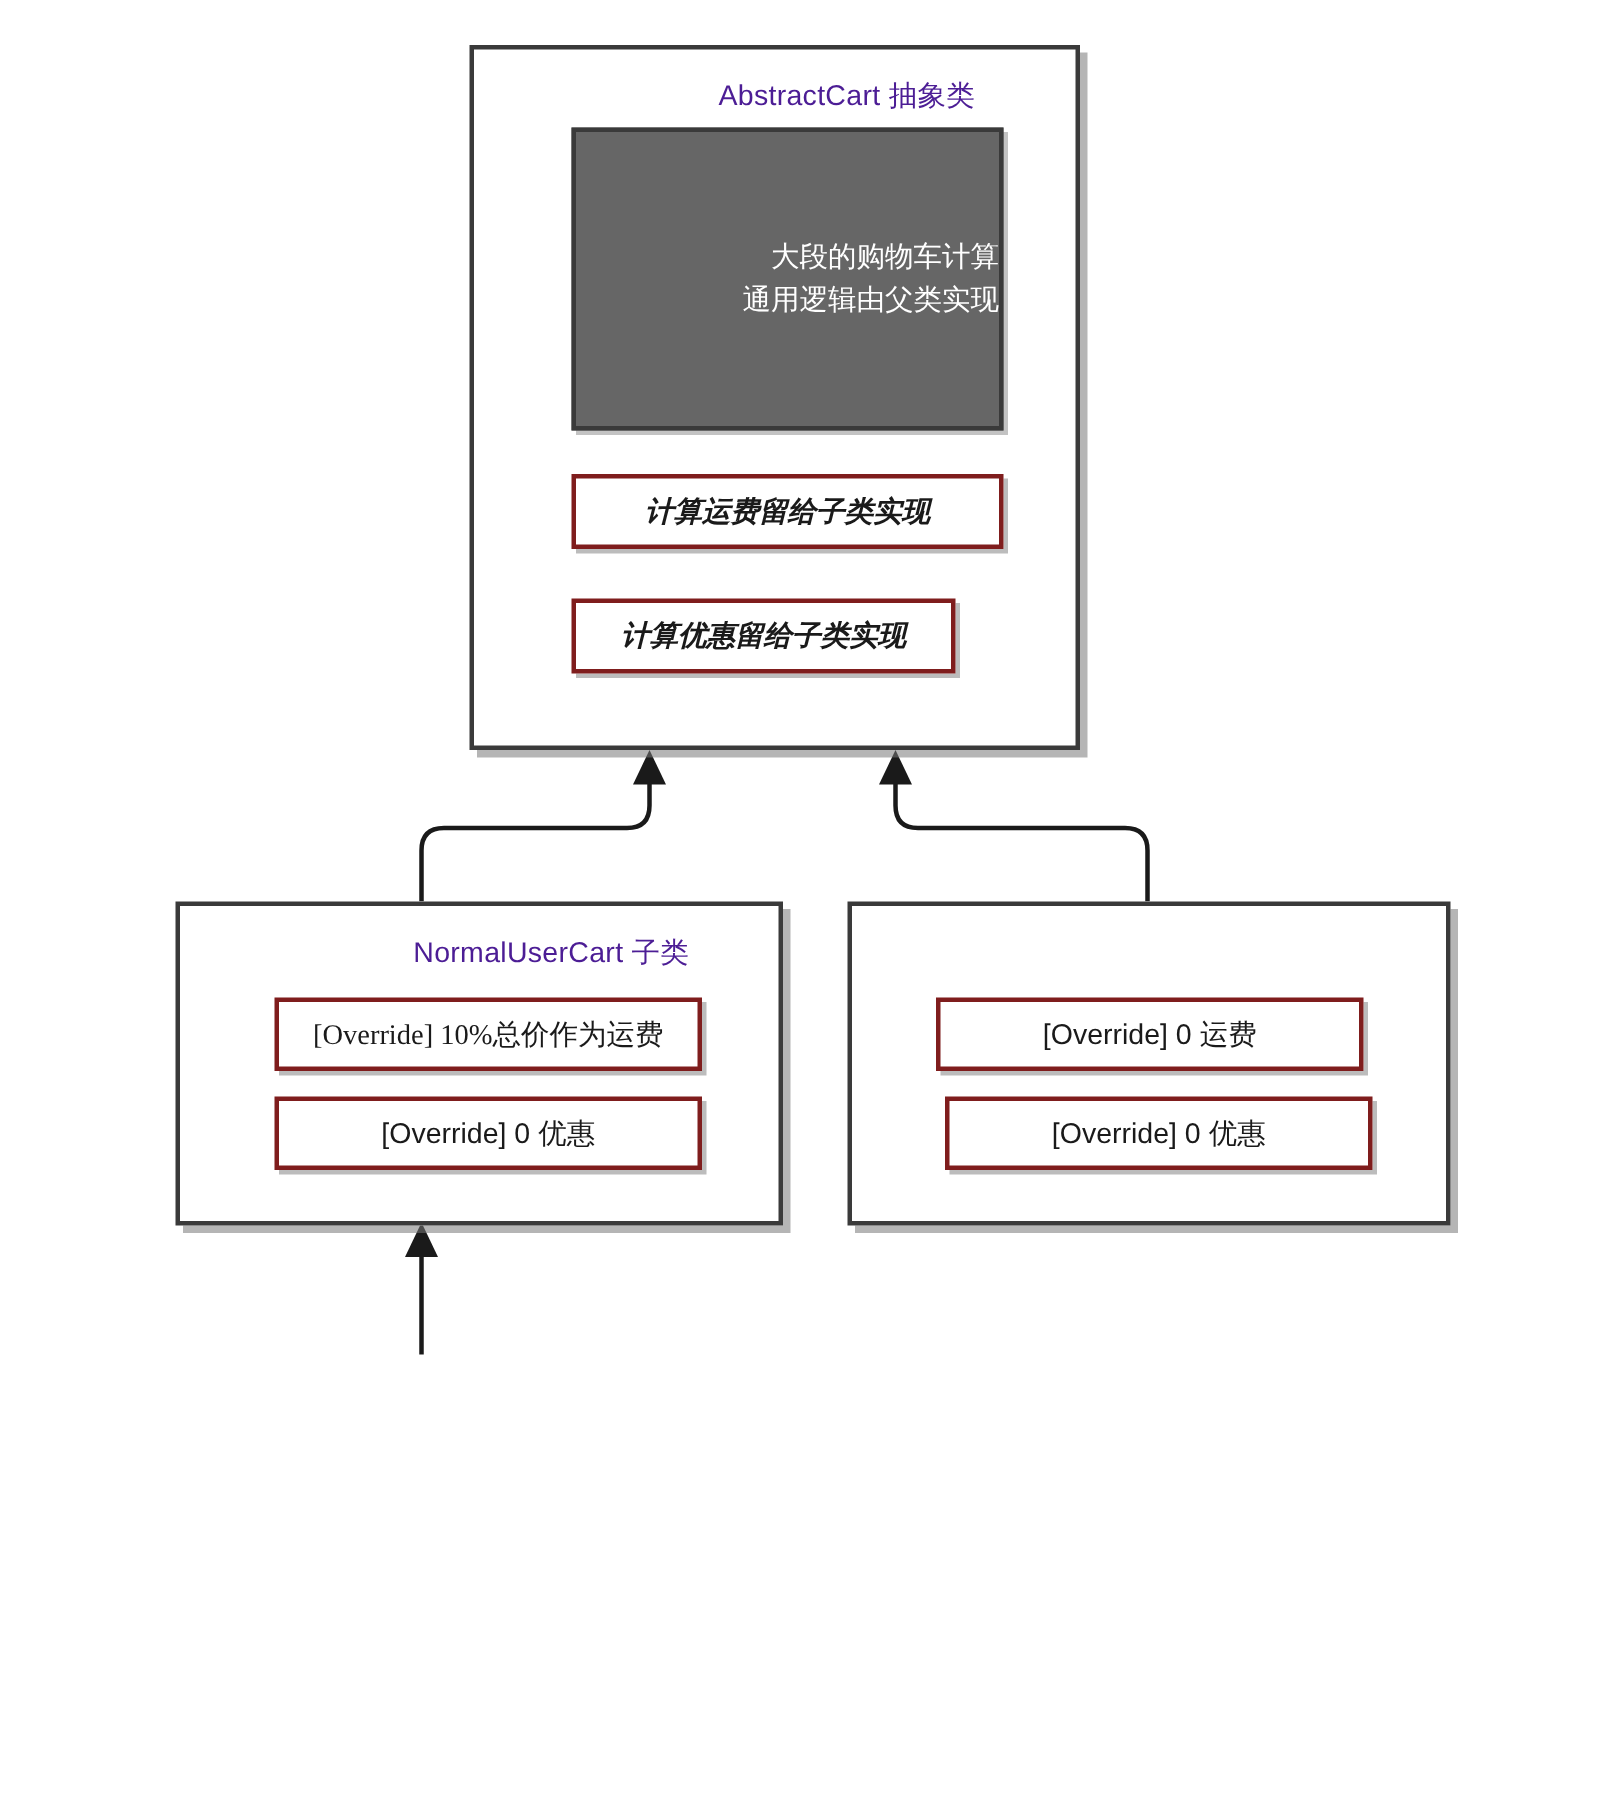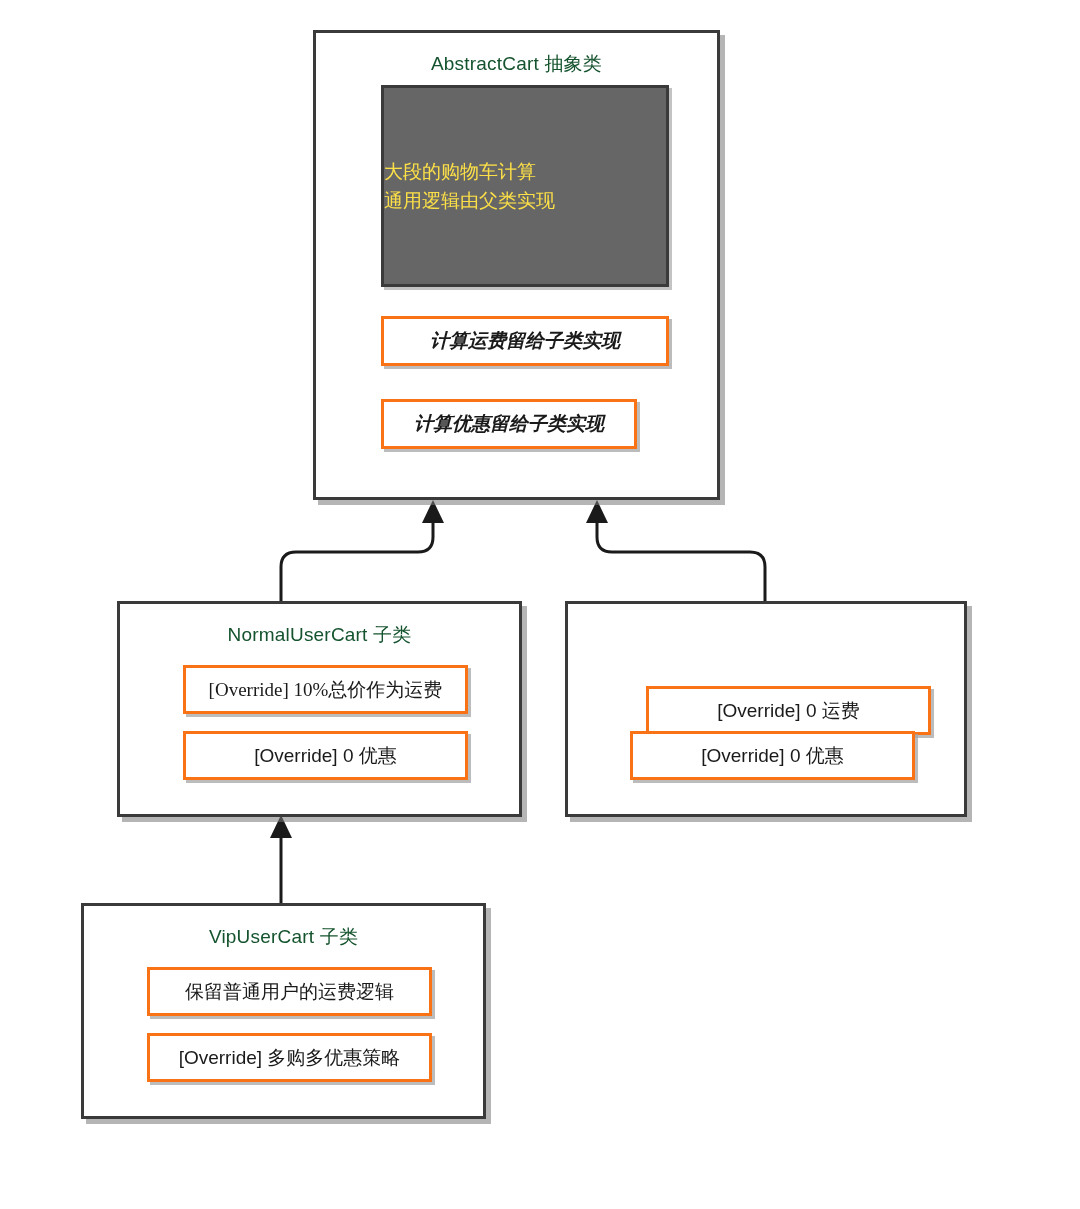--- a/index.html
+++ b/index.html
@@ -31,31 +31,32 @@
     box-shadow: 5px 5px 0 0 rgba(120,120,120,0.55);
     z-index: 5;
   }
 
   .class-title {
     position: absolute;
     left: 0;
     width: 100%;
     text-align: center;
     font-size: 19px;
-    color: #14532d;
+    color: #4c1d95;
     letter-spacing: 0.2px;
     white-space: nowrap;
+    padding-left: 48px;
   }
 
   
   .member {
     position: absolute;
     box-sizing: border-box;
     background: #ffffff;
-    border: 3px solid #f97316;
+    border: 3px solid #7f1d1d;
     box-shadow: 3px 3px 0 0 rgba(165,165,165,0.75);
     display: flex;
     align-items: center;
     justify-content: center;
     font-size: 19px;
     color: #1a1a1a;
     white-space: nowrap;
   }
   .member.italic {
     font-style: italic;
@@ -64,23 +65,23 @@
 
   
   .gray-block {
     position: absolute;
     box-sizing: border-box;
     background: #666666;
     border: 3px solid #3a3a3a;
     box-shadow: 3px 3px 0 0 rgba(175,175,175,0.75);
     display: flex;
     flex-direction: column;
-    align-items: flex-start;
+    align-items: flex-end;
     justify-content: center;
-    color: #fde047;
+    color: #ffffff;
     font-size: 19px;
     line-height: 1.55;
     text-align: center;
   }
   .gray-block .ln { display: block; }
 
   
   #edges {
     position: absolute;
     left: 0; top: 0;
@@ -137,26 +138,19 @@
   <div class="class-box" style="left:81px; top:601px; width:405px; height:216px;margin-left:36px;">
     <div class="class-title" style="top:18px;">NormalUserCart 子类</div>
 
     <div class="member" style="left:63px; top:61px; width:285px; height:49px;font-family:Liberation Serif, serif;">[Override] 10%总价作为运费</div>
 
     <div class="member" style="left:63px; top:127px; width:285px; height:49px;">[Override] 0 优惠</div>
   </div>
 
   <div class="class-box" style="left:565px; top:601px; width:402px; height:216px;">
 
-    <div class="member" style="left:78px; top:61px; width:285px; height:49px;margin-top:21px;">[Override] 0 运费</div>
+    <div class="member" style="left:56px; top:61px; width:285px; height:49px;">[Override] 0 运费</div>
 
     <div class="member" style="left:62px; top:127px; width:285px; height:49px;">[Override] 0 优惠</div>
   </div>
 
-  <div class="class-box" style="left:81px; top:903px; width:405px; height:216px;">
-    <div class="class-title" style="top:18px;">VipUserCart 子类</div>
-
-    <div class="member" style="left:63px; top:61px; width:285px; height:49px;">保留普通用户的运费逻辑</div>
-
-    <div class="member" style="left:63px; top:127px; width:285px; height:49px;">[Override] 多购多优惠策略</div>
-  </div>
 
 </div>
 
 </body></html>

